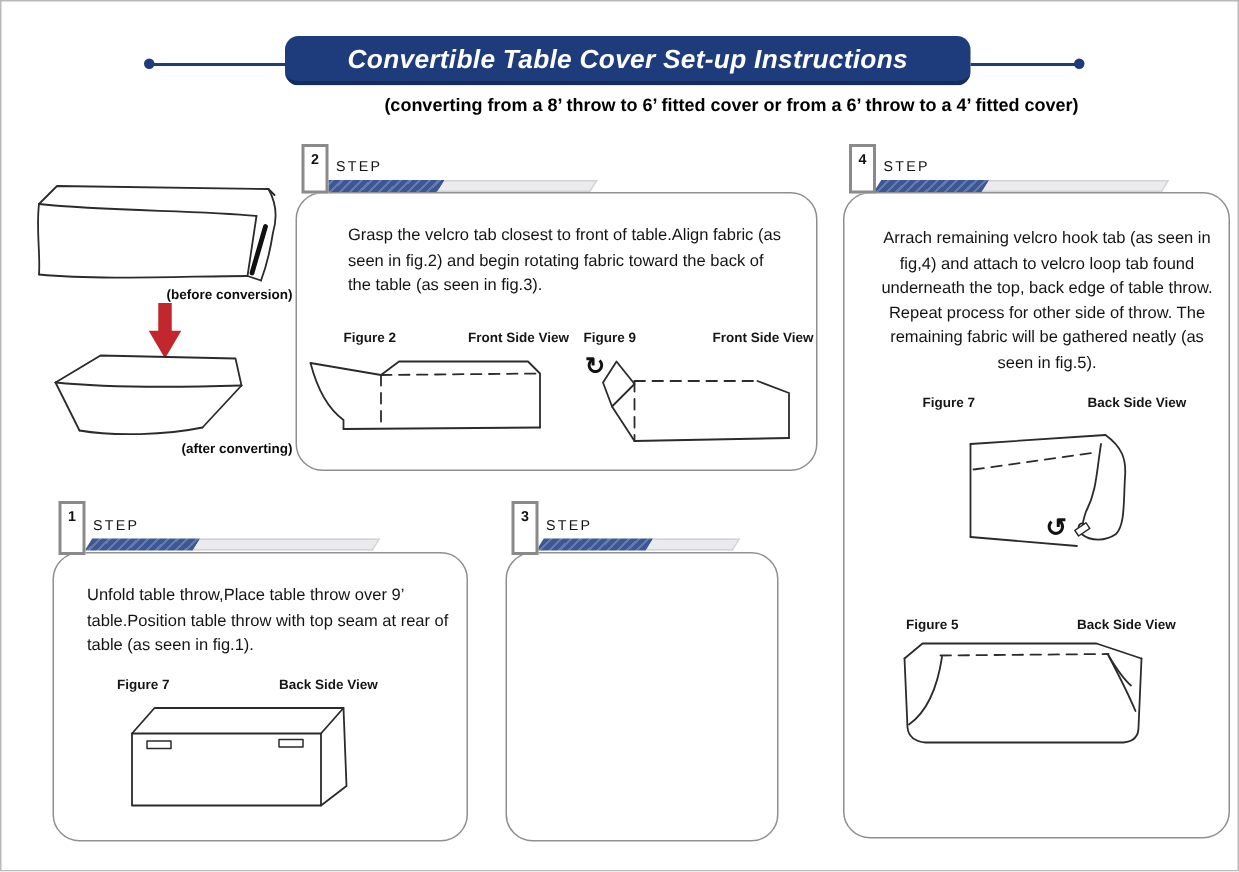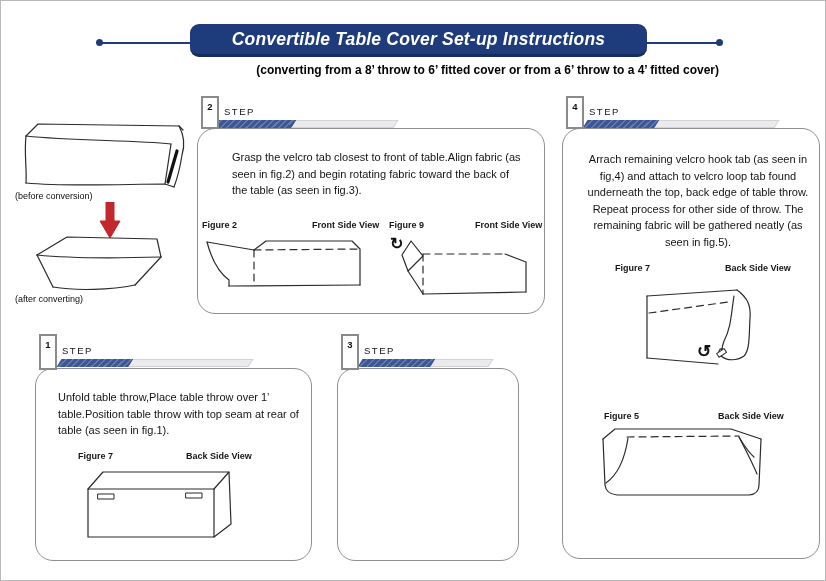--- a/index.html
+++ b/index.html
@@ -51,21 +51,21 @@
 
   .fig-svg { position:absolute; }
   .fig-svg path, .fig-svg polyline, .fig-svg line, .fig-svg rect {
     fill:none; stroke:#2b2b2b; stroke-width:1.2; stroke-linejoin:round; stroke-linecap:round;
   }
   .fig-svg .dash { stroke-dasharray:7 5; }
   .fig-svg .thick { stroke-width:3.2; stroke:#111; }
   .fig-svg .tabrect { fill:#ffffff; stroke-width:1; }
 
   .convlabel {
-    position:absolute; width:180px; text-align:left; font-size:9px; font-weight:normal; color:#0d0d0d;
+    position:absolute; width:180px; text-align:right; font-size:9px; font-weight:bold; color:#0d0d0d;
   }
 </style>
 </head>
 <body>
 
 <div id="canvas">
 
   <div class="rule-dot" style="left:95px;"></div>
   <div class="rule" style="left:100px; width:89px;"></div>
   <div class="banner">
@@ -101,21 +101,21 @@
 
   <div class="numtab" style="left:200px; top:95px; height:33px;">2</div>
   <div class="steplabel" style="left:223px; top:105px;">STEP</div>
   <div class="bar" style="left:213px; top:119px; width:182px;">
     <div class="bar-fill" style="width:80px;"></div>
     <div class="bar-rest" style="width:102px;"></div>
   </div>
   <div class="stepbox" style="left:196px; top:127px; width:348px; height:186px;"></div>
   <div class="steptext" style="left:231px; top:148px; width:292px;">Grasp the velcro tab closest to front of table.Align fabric (as seen in fig.2) and begin rotating fabric toward the back of the table (as seen in fig.3).</div>
 
-  <div class="figname" style="left:201px; top:219px;">Figure 2</div>
+  <div class="figname" style="left:228px; top:219px;">Figure 2</div>
   <div class="figview" style="left:311px; top:219px;">Front Side View</div>
   <svg class="fig-svg" style="left:203px; top:238px;" width="162" height="54" viewBox="0 0 162 54">
     <path d="M50,11 L62,2 L148,2 L156,10 L156,46"></path>
     <path d="M25,47 L156,46"></path>
     <path d="M50,11 L3,3"></path>
     <path d="M3,3 Q10,30 25,41 L25,47"></path>
     <path class="dash" d="M50,11 L156,10"></path>
     <path class="dash" d="M50,11 L50,47"></path>
   </svg>
 
@@ -164,21 +164,21 @@
     <path d="M138,10 Q147,25 153,30"></path>
   </svg>
 
   <div class="numtab" style="left:38px; top:333px; height:36px;">1</div>
   <div class="steplabel" style="left:61px; top:344px;">STEP</div>
   <div class="bar" style="left:58px; top:358px; width:192px;">
     <div class="bar-fill" style="width:72px;"></div>
     <div class="bar-rest" style="width:120px;"></div>
   </div>
   <div class="stepbox" style="left:34px; top:367px; width:277px; height:193px;"></div>
-  <div class="steptext" style="left:57px; top:388px; width:252px;">Unfold table throw,Place table throw over 1’ table.Position table throw with top seam at rear of table (as seen in fig.1).</div>
+  <div class="steptext" style="left:57px; top:388px; width:252px;">Unfold table throw,Place table throw over 9’ table.Position table throw with top seam at rear of table (as seen in fig.1).</div>
 
   <div class="figname" style="left:77px; top:450px;">Figure 7</div>
   <div class="figview" style="left:185px; top:450px;">Back Side View</div>
   <svg class="fig-svg" style="left:85px; top:466px;" width="148" height="74" viewBox="0 0 148 74">
     <path d="M2,22 L128,22 L128,70 L2,70 Z"></path>
     <path d="M2,22 L17,5 L143,5 L128,22"></path>
     <path d="M143,5 L145,57 L128,70"></path>
     <rect class="tabrect" x="12" y="27" width="16" height="5"></rect>
     <rect class="tabrect" x="100" y="26" width="16" height="5"></rect>
   </svg>

